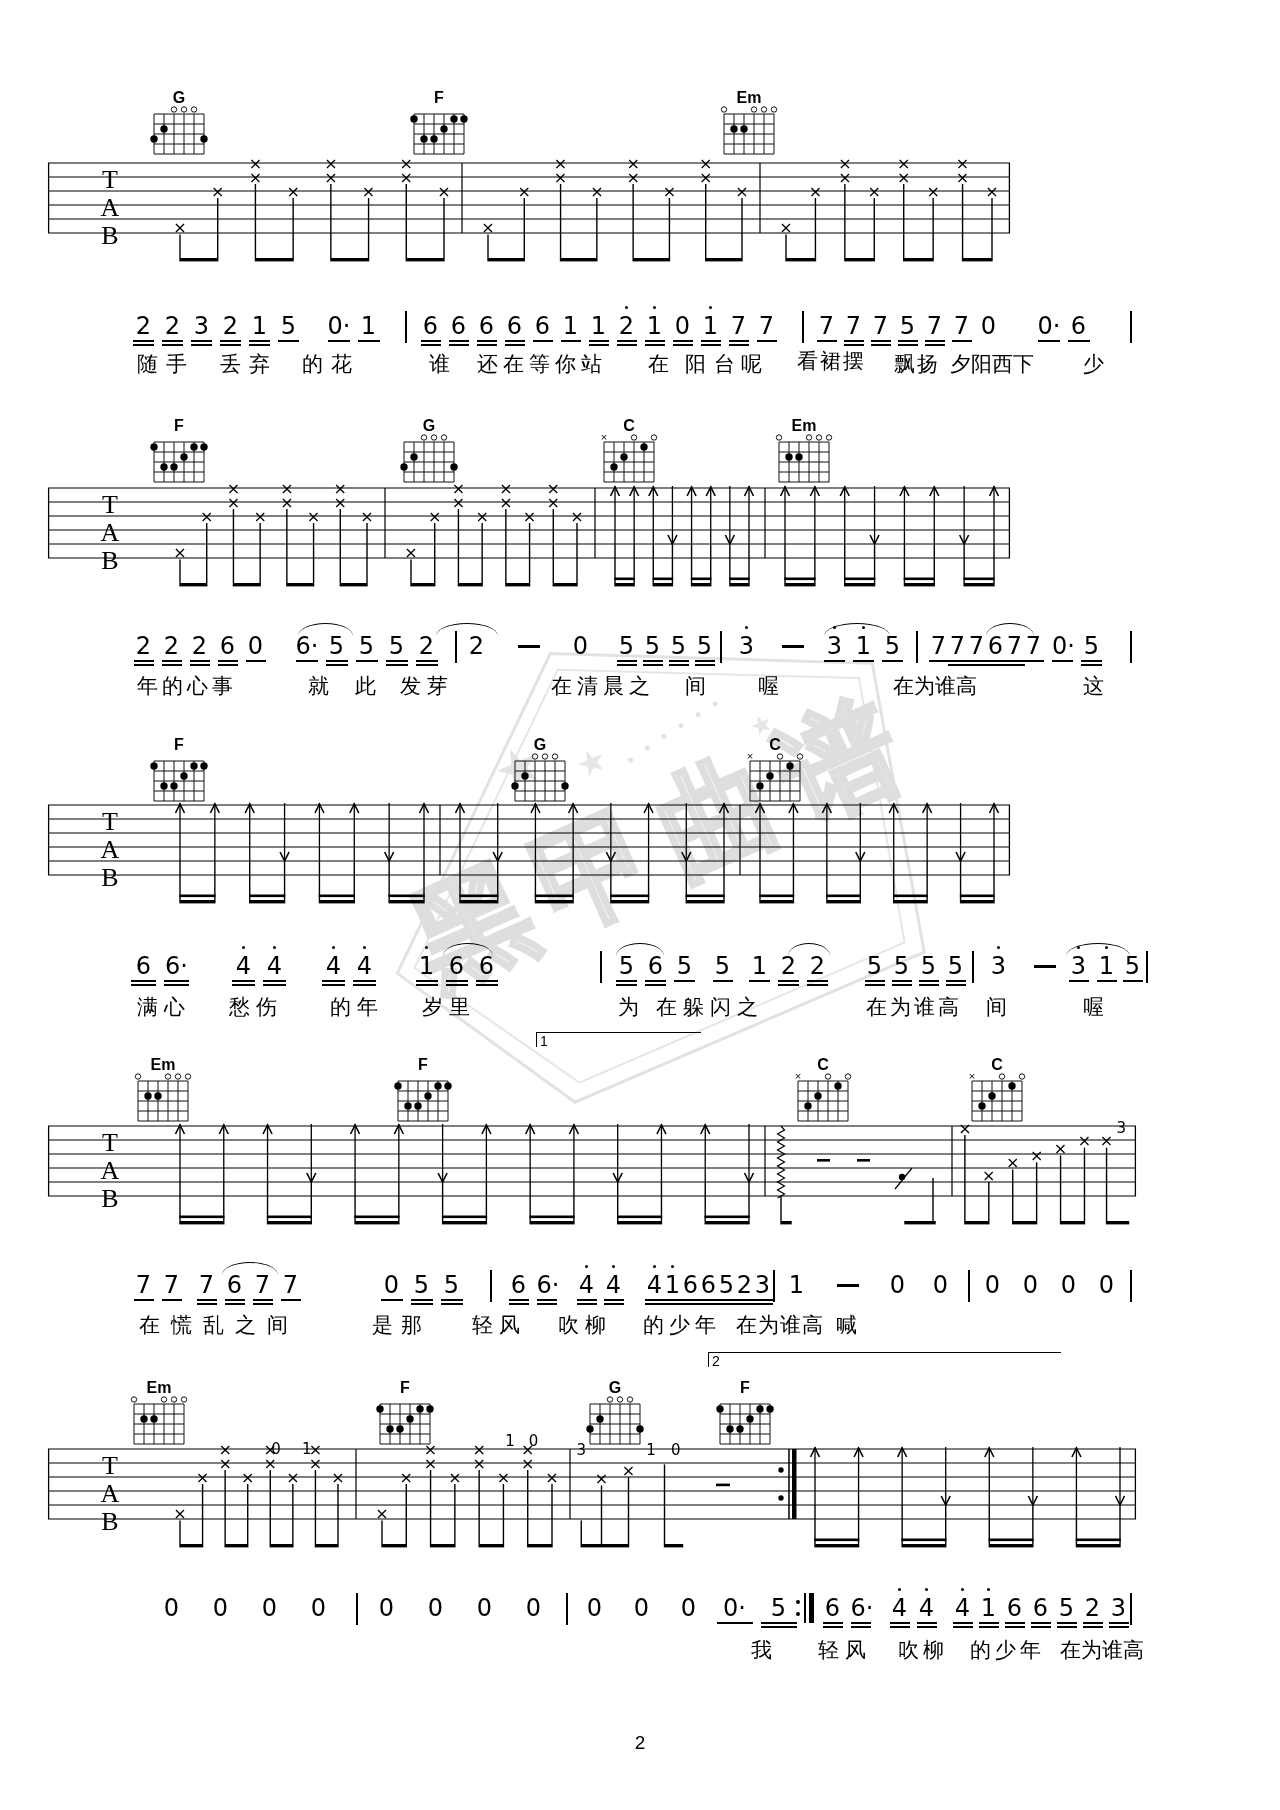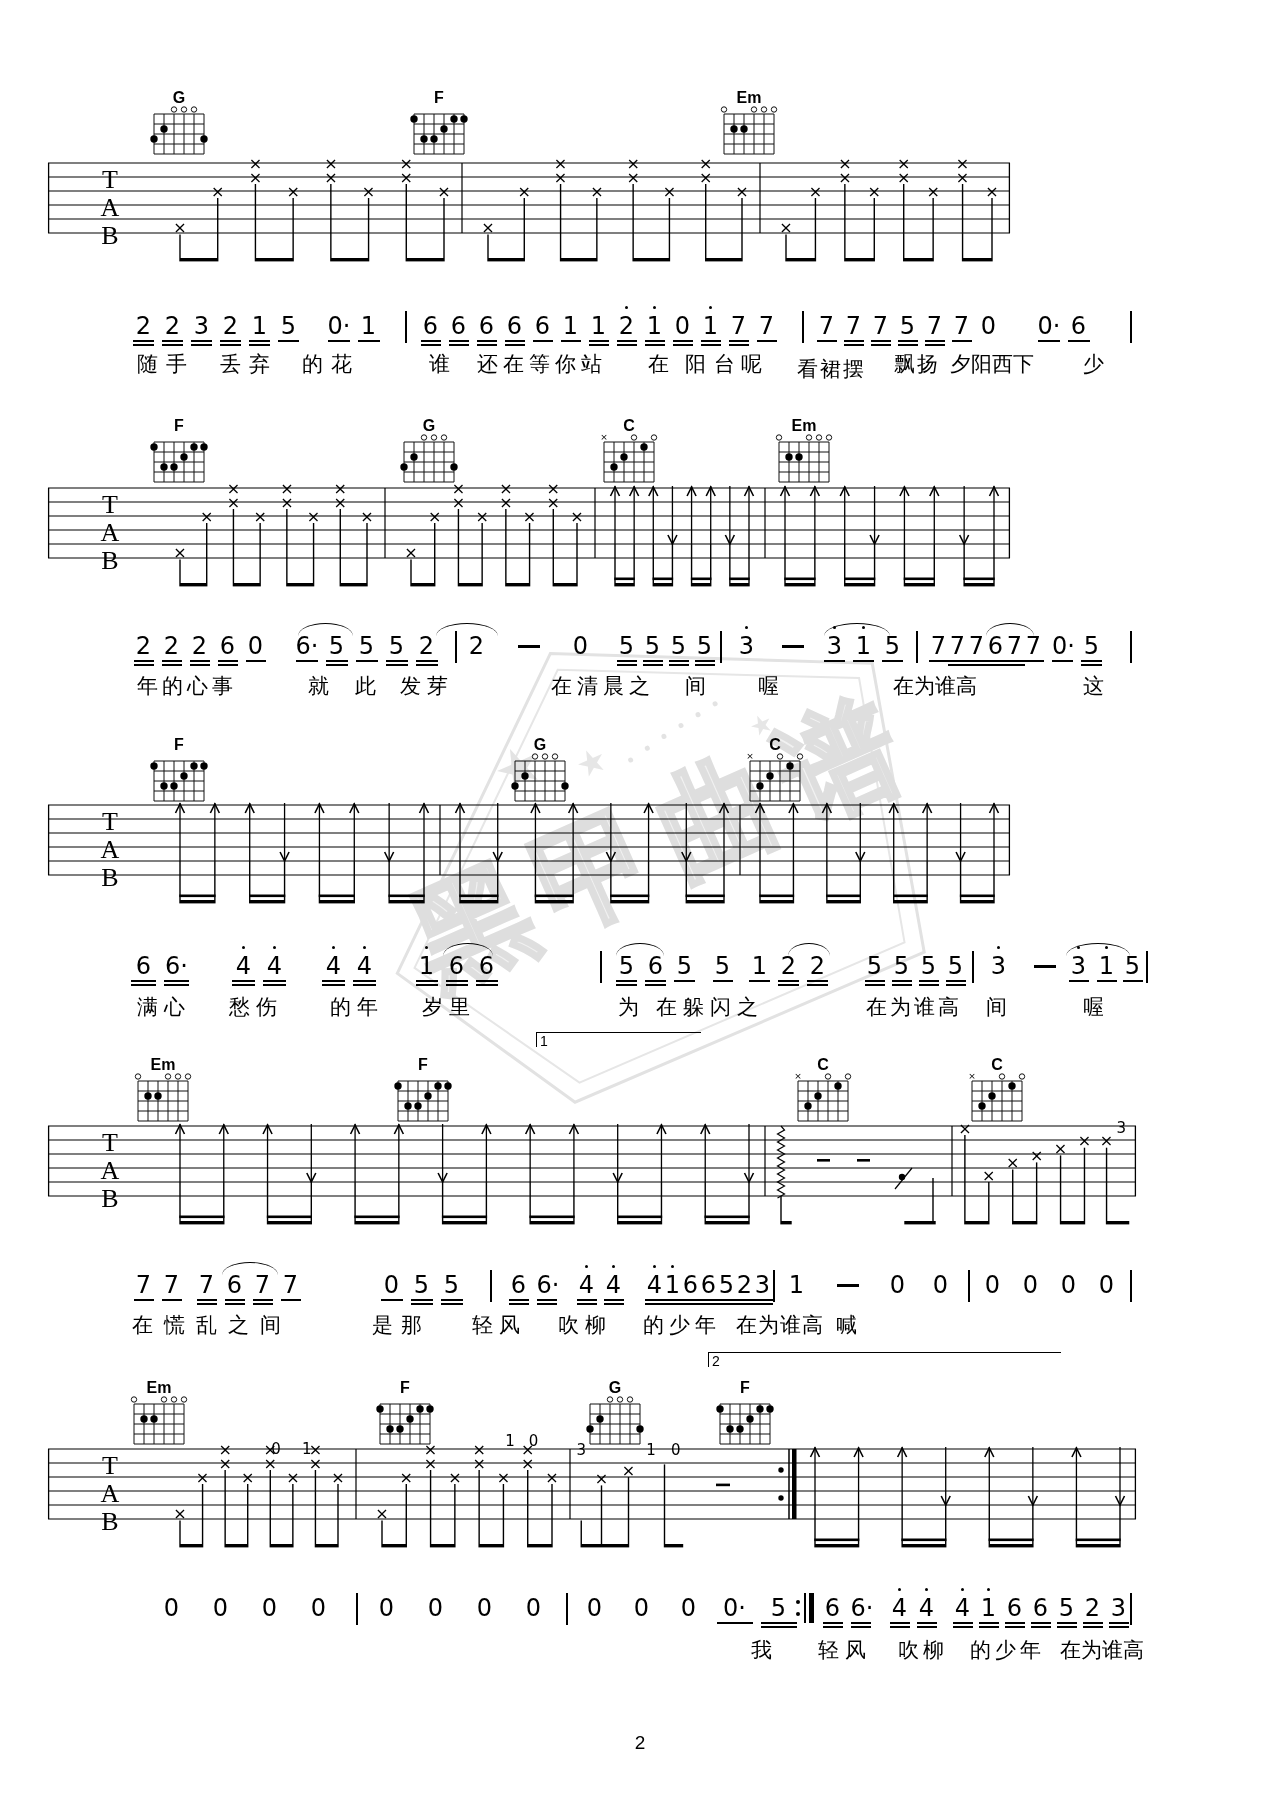--- a/index.html
+++ b/index.html
@@ -239,21 +239,21 @@
           <div class="nt" style="left: 1067.5px; top: 314px; width: 22px;"><span>6</span><div class="l1"></div></div>
           <div class="mbar" style="left: 1130px; top: 311px;"></div>
           <div class="lyr" style="left: 137px; top: 350px; letter-spacing: 8px;">随手</div>
           <div class="lyr" style="left: 220px; top: 350px; letter-spacing: 8px;">丢弃</div>
           <div class="lyr" style="left: 302px; top: 350px; letter-spacing: 8px;">的花</div>
           <div class="lyr" style="left: 429px; top: 350px; letter-spacing: 9px;">谁</div>
           <div class="lyr" style="left: 477px; top: 350px; letter-spacing: 5px;">还在等你站</div>
           <div class="lyr" style="left: 648px; top: 350px; letter-spacing: 9px;">在</div>
           <div class="lyr" style="left: 685px; top: 350px; letter-spacing: 9px;">阳</div>
           <div class="lyr" style="left: 714px; top: 350px; letter-spacing: 6px;">台呢</div>
-          <div class="lyr" style="left: 797px; top: 355px; letter-spacing: 2px;">看裙摆</div>
+          <div class="lyr" style="left: 797px; top: 347px; letter-spacing: 2px;">看裙摆</div>
           <div class="lyr" style="left: 894px; top: 350px; letter-spacing: 2px;">飘扬</div>
           <div class="lyr" style="left: 950px; top: 350px; letter-spacing: 0px;">夕阳西下</div>
           <div class="lyr" style="left: 1083px; top: 350px; letter-spacing: 9px;">少</div>
         </div>
       </div>
       <div style="position: absolute; left: 0px; top: 0px; width: 1280px;">
         <div class="chordbox" style="left: 148px; top: 418px; width: 62px; height: 72px;"><svg width="62" height="72">
             <text x="31" y="13" font-size="16" font-family="&quot;Liberation Sans&quot;,sans-serif" text-anchor="middle" fill="#000" font-weight="700">F</text>
             <line x1="6" y1="24" x2="6" y2="64" stroke="#111" stroke-width="1"></line>
             <line x1="16" y1="24" x2="16" y2="64" stroke="#111" stroke-width="1"></line>
@@ -932,21 +932,21 @@
           <div class="mdash" style="left: 836.5px; top: 1284px; width: 22px;"></div>
           <div class="nt" style="left: 880px; top: 1273px; width: 35px;"><span>0</span></div>
           <div class="nt" style="left: 923px; top: 1273px; width: 35px;"><span>0</span></div>
           <div class="mbar" style="left: 968px; top: 1270px;"></div>
           <div class="nt" style="left: 977.5px; top: 1273px; width: 30px;"><span>0</span></div>
           <div class="nt" style="left: 1015.5px; top: 1273px; width: 30px;"><span>0</span></div>
           <div class="nt" style="left: 1053.5px; top: 1273px; width: 30px;"><span>0</span></div>
           <div class="nt" style="left: 1091.5px; top: 1273px; width: 30px;"><span>0</span></div>
           <div class="mbar" style="left: 1130px; top: 1270px;"></div>
           <div class="arc" style="left: 222px; top: 1262px; width: 56px;"></div>
-          <div class="lyr" style="left: 132px; top: 1311px; letter-spacing: 11px;">在慌乱之间</div>
+          <div class="lyr" style="left: 139px; top: 1311px; letter-spacing: 11px;">在慌乱之间</div>
           <div class="lyr" style="left: 372px; top: 1311px; letter-spacing: 8px;">是那</div>
           <div class="lyr" style="left: 472px; top: 1311px; letter-spacing: 6px;">轻风</div>
           <div class="lyr" style="left: 558px; top: 1311px; letter-spacing: 6px;">吹柳</div>
           <div class="lyr" style="left: 643px; top: 1311px; letter-spacing: 5px;">的少年</div>
           <div class="lyr" style="left: 736px; top: 1311px; letter-spacing: 1px;">在为谁高</div>
           <div class="lyr" style="left: 836px; top: 1311px; letter-spacing: 9px;">喊</div>
         </div>
         <div class="volta" style="left: 536px; top: 1032px; width: 164px;">
           <span>1</span>
         </div>

